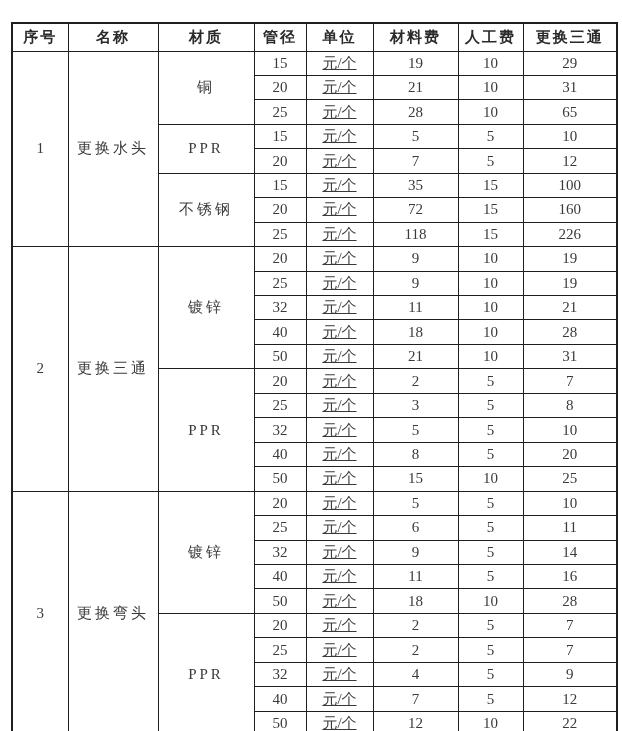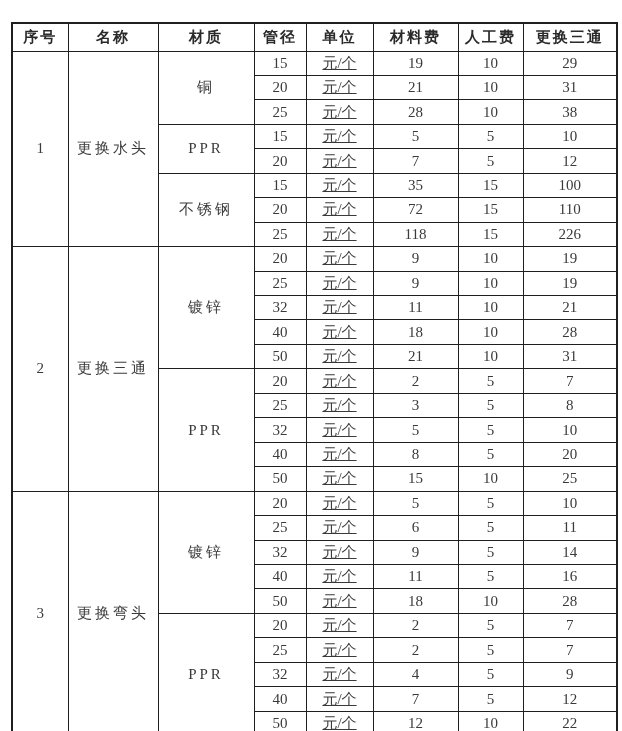--- a/index.html
+++ b/index.html
@@ -96,21 +96,21 @@
           <td class="unit-cell">元/个</td>
           <td>21</td>
           <td>10</td>
           <td>31</td>
         </tr>
         <tr>
           <td>25</td>
           <td class="unit-cell">元/个</td>
           <td>28</td>
           <td>10</td>
-          <td>38</td>
+          <td>65</td>
         </tr>
         <tr>
           <td rowspan="2" class="cjk">PPR</td>
           <td>15</td>
           <td class="unit-cell">元/个</td>
           <td>5</td>
           <td>5</td>
           <td>10</td>
         </tr>
         <tr>
@@ -126,21 +126,21 @@
           <td class="unit-cell">元/个</td>
           <td>35</td>
           <td>15</td>
           <td>100</td>
         </tr>
         <tr>
           <td>20</td>
           <td class="unit-cell">元/个</td>
           <td>72</td>
           <td>15</td>
-          <td>110</td>
+          <td>160</td>
         </tr>
         <tr>
           <td>25</td>
           <td class="unit-cell">元/个</td>
           <td>118</td>
           <td>15</td>
           <td>226</td>
         </tr>
         <tr>
           <td rowspan="10">2</td>

